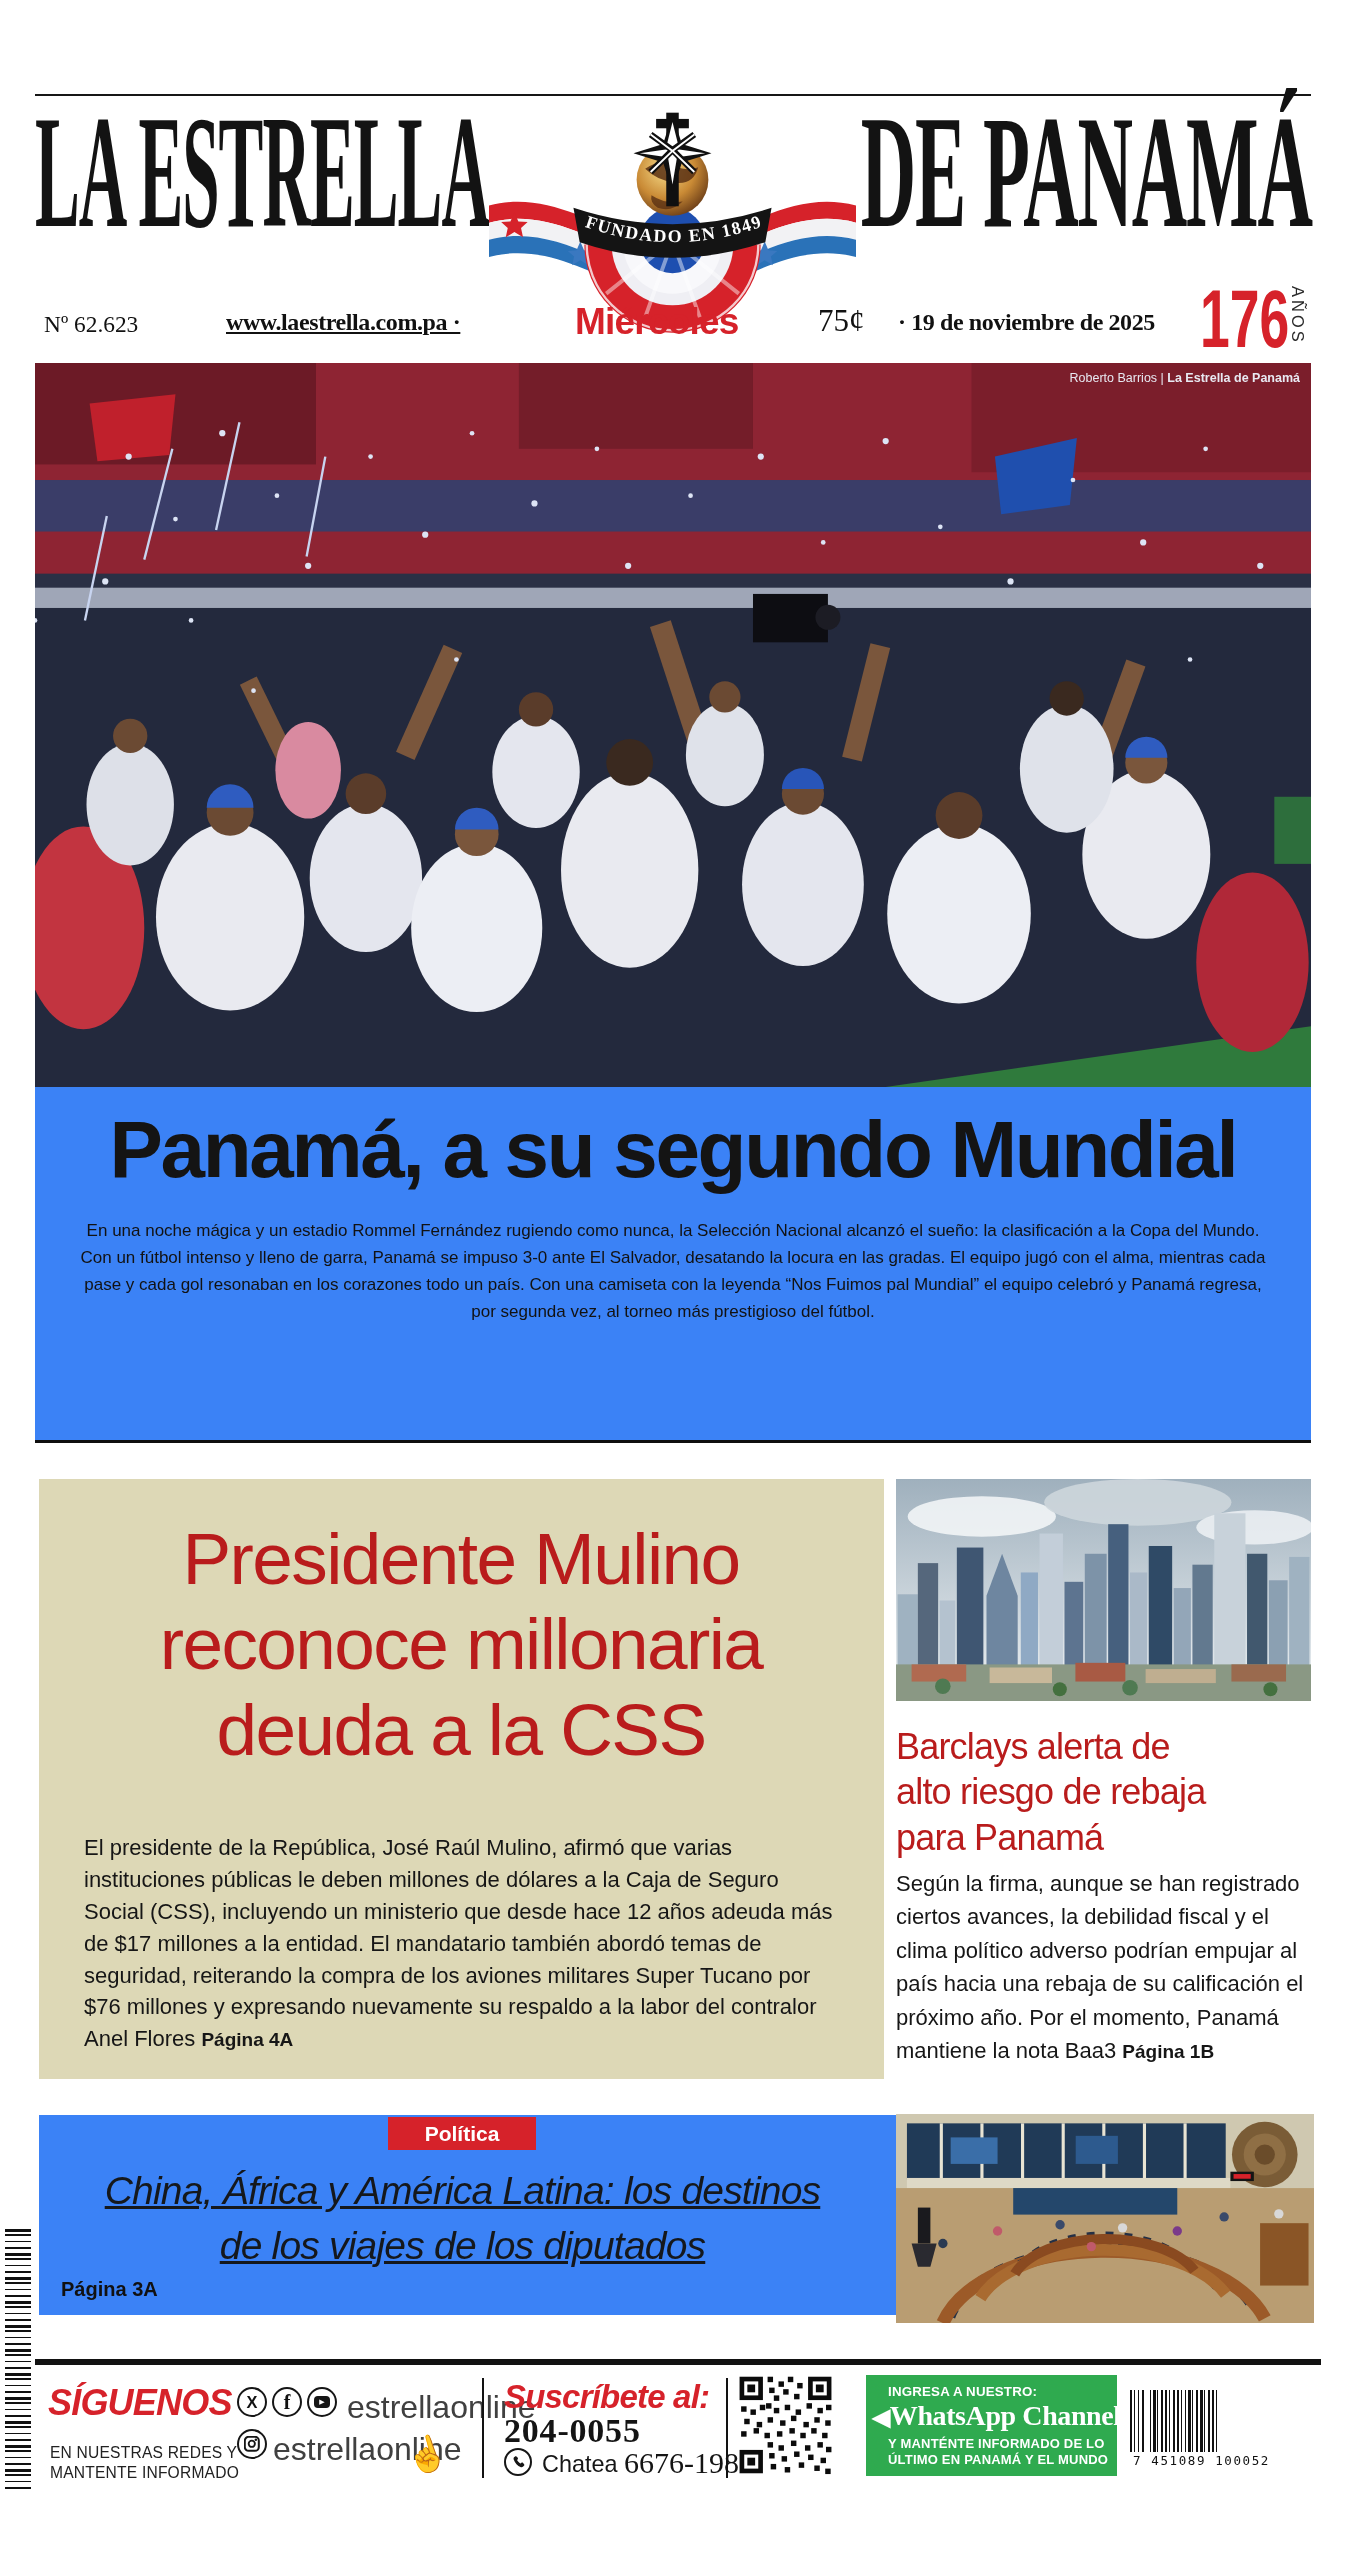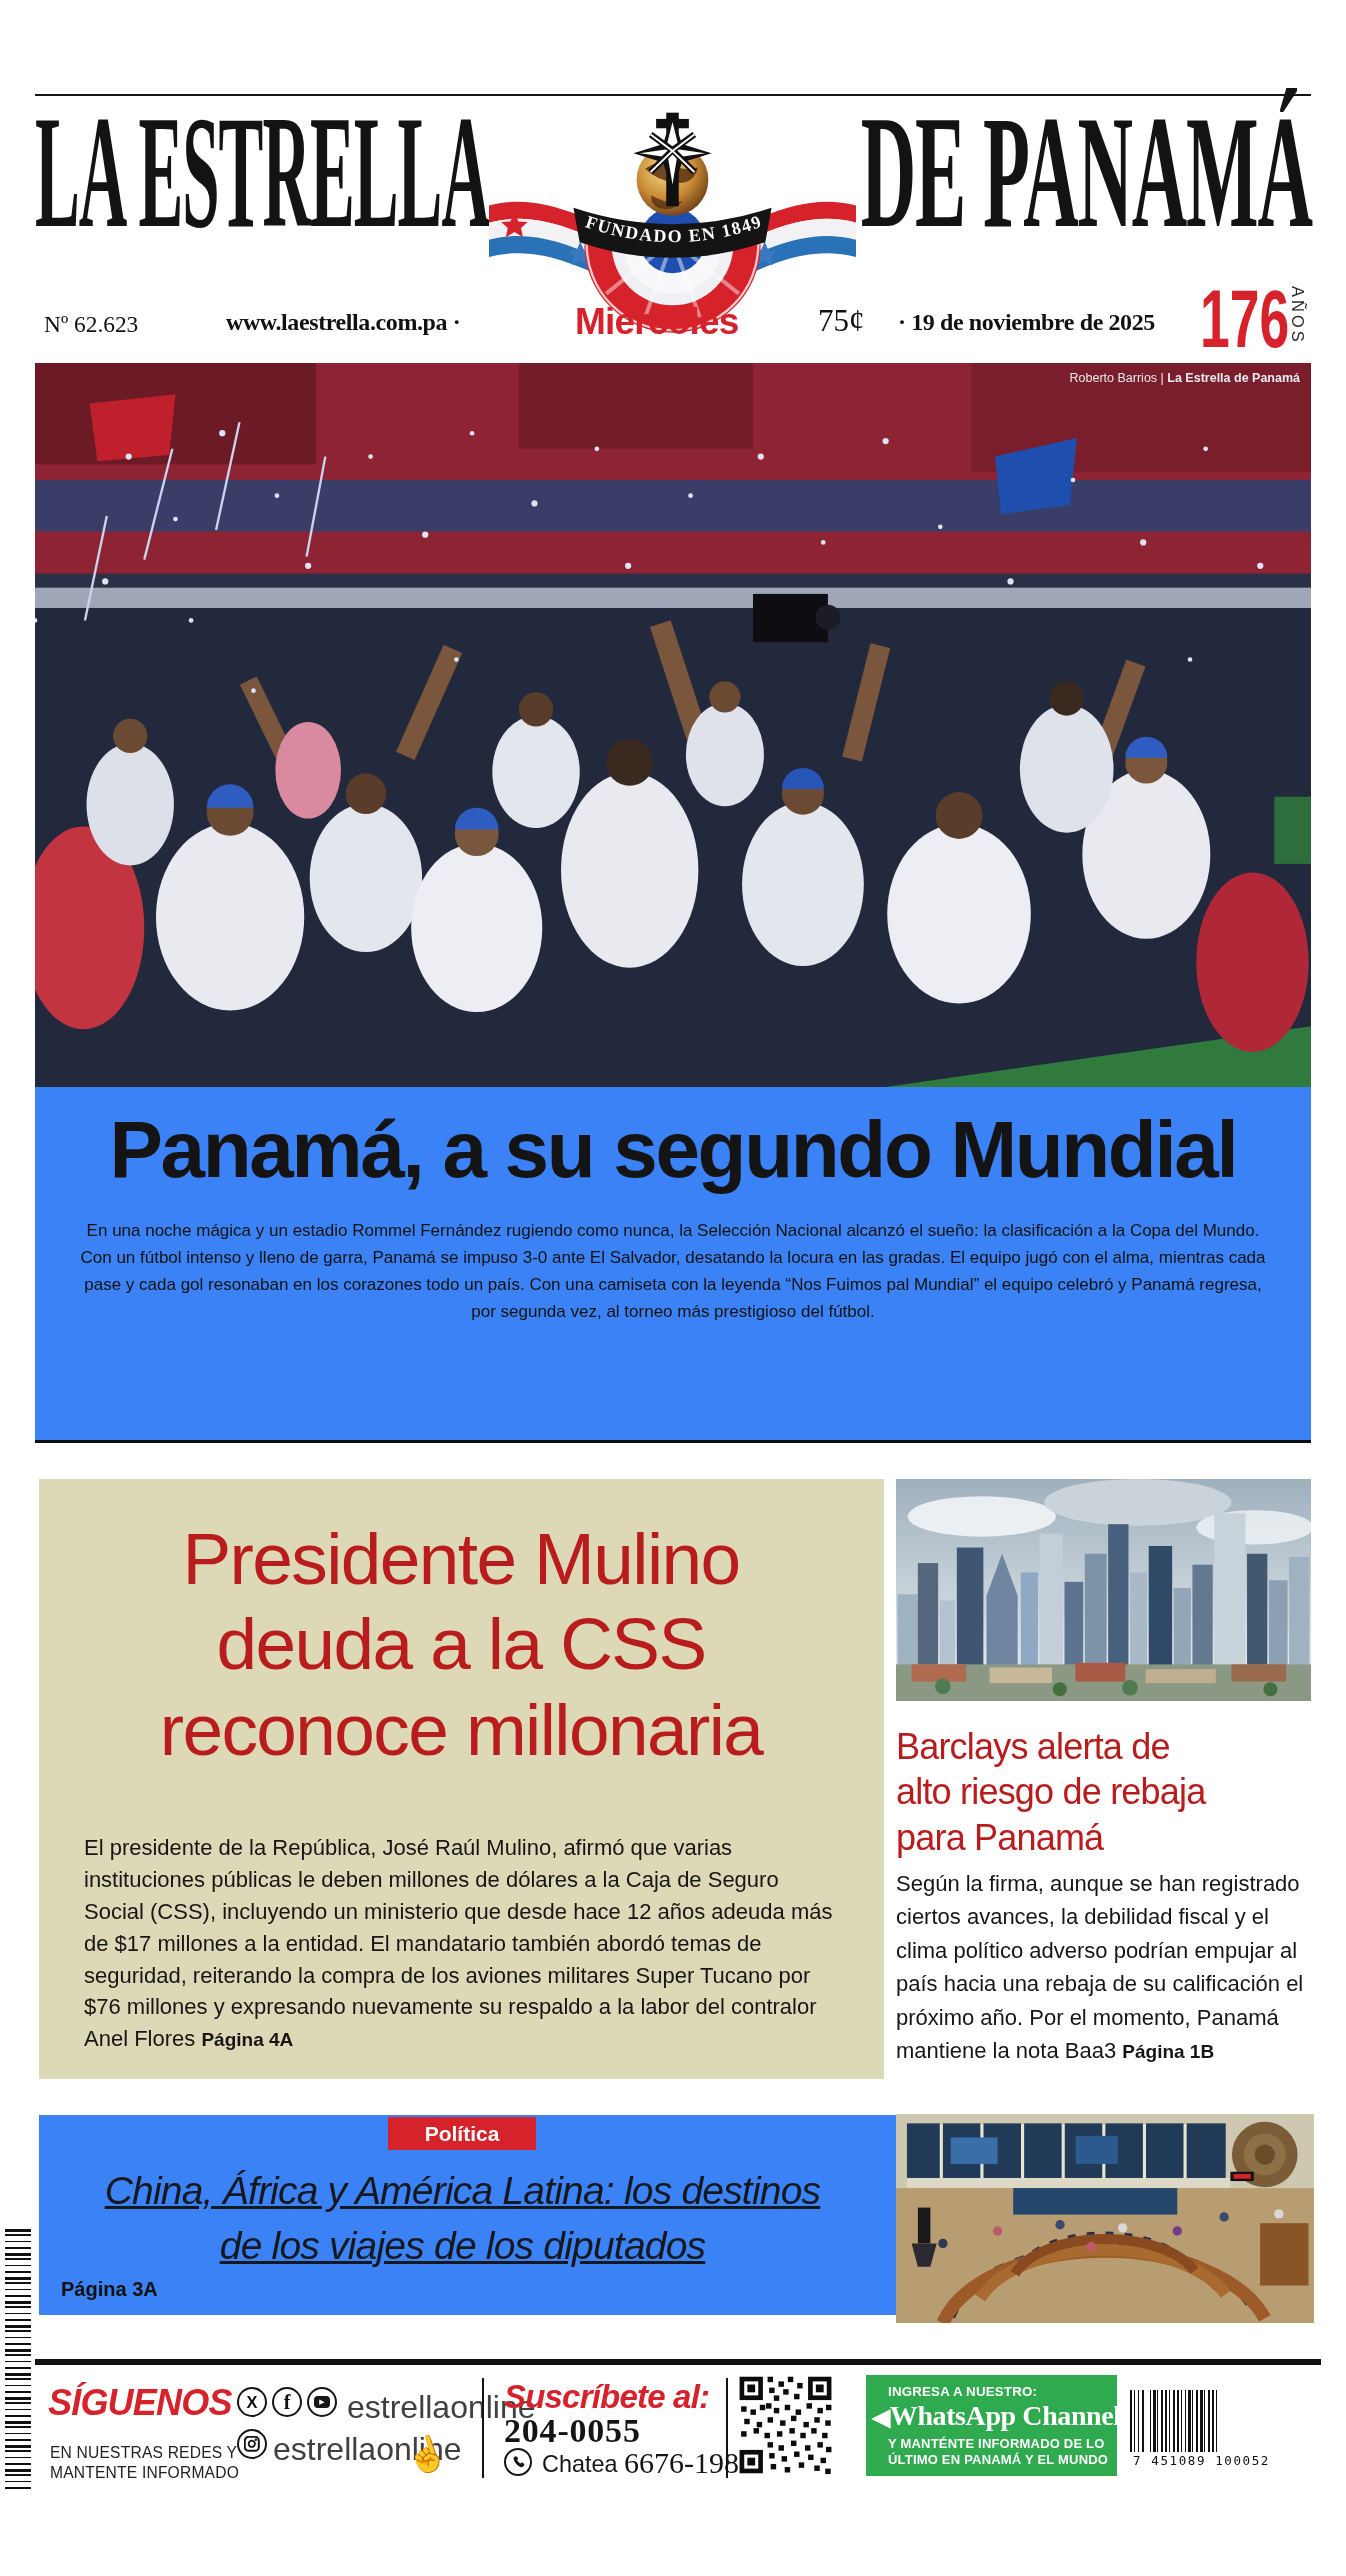--- a/index.html
+++ b/index.html
@@ -9,21 +9,21 @@
   .serif{font-family:"Liberation Serif",serif;}
   .nowrap{white-space:nowrap;}
   .hairline{background:#161616;}
   
   .mast-word{font-family:"Liberation Serif",serif;font-weight:700;font-size:160px;line-height:1;
              letter-spacing:-.015em;color:#131313;white-space:nowrap;}
   .mast-left{transform:scaleX(.42);transform-origin:left top;}
   .mast-right{transform:scaleX(.48);transform-origin:right top;}
   
   .issue{font-size:23.4px;}
-  .url{font-weight:700;font-size:24px;letter-spacing:-0.4px;}
+  .url{font-weight:700;font-size:24px;letter-spacing:-0.4px;text-decoration:underline;}
   .weekday{color:#d6222a;font-weight:700;font-size:37px;letter-spacing:-0.8px;}
   .price{font-size:31px;}
   .dateline{font-weight:700;font-size:24px;letter-spacing:-0.4px;}
   .years-num{color:#d6222a;font-weight:700;font-size:81px;line-height:1;
              transform:scaleX(.66);transform-origin:left top;}
   .years-label{writing-mode:vertical-rl;font-size:16.4px;letter-spacing:3.1px;color:#2a2a2a;}
   
   .credit{font-size:12.5px;color:#e8e9f2;}
   .credit b{font-weight:700;}
   .band{background:#3b82f6;}
@@ -246,22 +246,22 @@
   <div class="abs band" style="left:35px;top:1087px;width:1276px;height:353px;border-bottom:3.9px solid #0f0f0f;">
     <div class="hero-head abs" style="left:0;top:23.4px;">
       <span class="lead">Panamá,</span><span class="rest"> a su segundo Mundial</span>
     </div>
     <div class="deck abs" style="left:37px;top:131px;width:1202px;">En una noche mágica y un estadio Rommel Fernández rugiendo como nunca, la Selección Nacional alcanzó el sueño: la clasificación a la Copa del Mundo. Con un fútbol intenso y lleno de garra, Panamá se impuso 3-0 ante El Salvador, desatando la locura en las gradas. El equipo jugó con el alma, mientras cada pase y cada gol resonaban en los corazones todo un país. Con una camiseta con la leyenda “Nos Fuimos pal Mundial” el equipo celebró y Panamá regresa, por segunda vez, al torneo más prestigioso del fútbol.</div>
   </div>
 
   <div class="abs beige" style="left:39px;top:1479px;width:845px;height:600px;">
     <div class="abs light-head mulino-head" style="left:55px;top:37px;width:734px;">
       <span class="nowrap" style="display:block">Presidente Mulino</span>
+      <span class="nowrap" style="display:block">reconoce millonaria</span>
       <span class="nowrap" style="display:block">deuda a la CSS</span>
-      <span class="nowrap" style="display:block">reconoce millonaria</span>
     </div>
     <div class="abs bodytxt" style="left:45px;top:353px;width:756px;">
       <span>El presidente de la República, José Raúl Mulino, afirmó que varias instituciones públicas le deben millones de dólares a la Caja de Seguro Social (CSS), incluyendo un ministerio que desde hace 12 años adeuda más de $17 millones a la entidad. El mandatario también abordó temas de seguridad, reiterando la compra de los aviones militares Super Tucano por $76 millones y expresando nuevamente su respaldo a la labor del contralor Anel Flores</span>
       <span class="pageref">Página 4A</span>
     </div>
   </div>
 
   <div class="abs" style="left:896px;top:1479px;width:415px;height:222px;">
     <svg width="415" height="222" viewBox="0 0 532 285" preserveAspectRatio="none">
       <defs>

